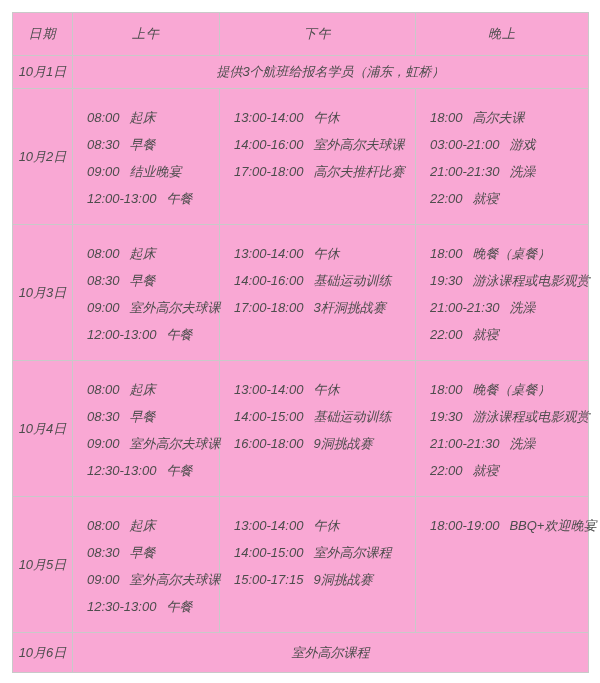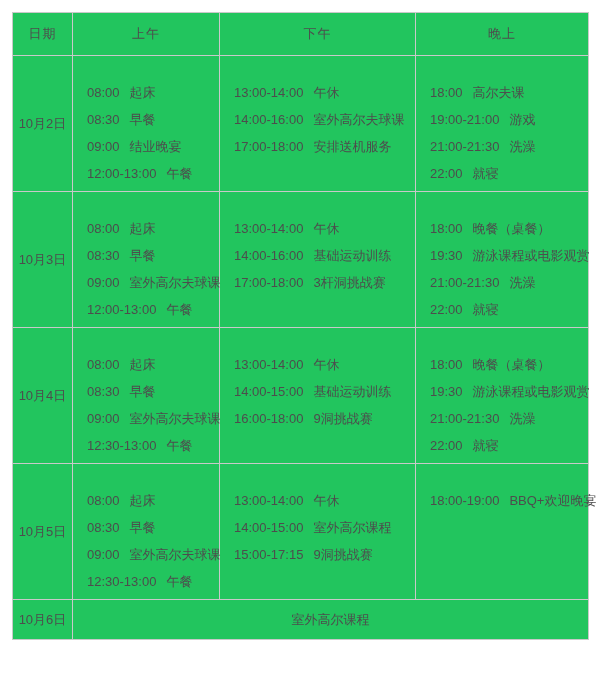--- a/index.html
+++ b/index.html
@@ -14,21 +14,22 @@
   }
   .wrap {
     position: absolute;
     left: 12px;
     top: 12px;
   }
   table.schedule {
     border-collapse: collapse;
     table-layout: fixed;
     width: 576px;
-    background: #22c55e;
+    background: #f9a8d4;
+    font-style: italic;
   }
   col.c-date     { width: 60px; }
   col.c-morning  { width: 147px; }
   col.c-afternoon{ width: 196px; }
   col.c-evening  { width: 173px; }
   th, td {
     border: 1px solid #c9c9c9;
     font-size: 13px;
     font-weight: normal;
     padding: 0;
@@ -46,21 +47,21 @@
   }
   td.note {
     text-align: center;
     vertical-align: middle;
   }
   tr.note-row:first-child { height: 33px; }
   tr.note-row:last-child  { height: 40px; padding-left: 38px; }
   tr.sched-row { height: 136px; }
   td.sched {
     vertical-align: top;
-    padding: 23px 4px 0 14px;
+    padding: 15px 4px 0 14px;
     margin-left: 28px;
   }
   .line {
     line-height: 27px;
     white-space: nowrap;
   }
   .time { margin-right: 10px; }
 </style>
 </head>
 <body>
@@ -75,36 +76,40 @@
     </colgroup>
     <thead>
       <tr>
         <th>日期</th>
         <th>上午</th>
         <th>下午</th>
         <th>晚上</th>
       </tr>
     </thead>
     <tbody id="rows">
+        <tr class="note-row">
+          <td class="date">10月1日</td>
+          <td colspan="3" class="note">提供3个航班给报名学员（浦东，虹桥）</td>
+        </tr>
         <tr class="sched-row">
           <td class="date">10月2日</td>
           <td class="sched">
             <div class="line"><span class="time">08:00</span><span class="act">起床</span></div>
             <div class="line"><span class="time">08:30</span><span class="act">早餐</span></div>
             <div class="line"><span class="time">09:00</span><span class="act">结业晚宴</span></div>
             <div class="line"><span class="time">12:00-13:00</span><span class="act">午餐</span></div>
           </td>
           <td class="sched">
             <div class="line"><span class="time">13:00-14:00</span><span class="act">午休</span></div>
             <div class="line"><span class="time">14:00-16:00</span><span class="act">室外高尔夫球课</span></div>
-            <div class="line"><span class="time">17:00-18:00</span><span class="act">安排送机服务</span></div>
+            <div class="line"><span class="time">17:00-18:00</span><span class="act">高尔夫推杆比赛</span></div>
           </td>
           <td class="sched">
             <div class="line"><span class="time">18:00</span><span class="act">高尔夫课</span></div>
-            <div class="line"><span class="time">19:00-21:00</span><span class="act">游戏</span></div>
+            <div class="line"><span class="time">03:00-21:00</span><span class="act">游戏</span></div>
             <div class="line"><span class="time">21:00-21:30</span><span class="act">洗澡</span></div>
             <div class="line"><span class="time">22:00</span><span class="act">就寝</span></div>
           </td>
         </tr>
         <tr class="sched-row">
           <td class="date">10月3日</td>
           <td class="sched">
             <div class="line"><span class="time">08:00</span><span class="act">起床</span></div>
             <div class="line"><span class="time">08:30</span><span class="act">早餐</span></div>
             <div class="line"><span class="time">09:00</span><span class="act">室外高尔夫球课</span></div>

